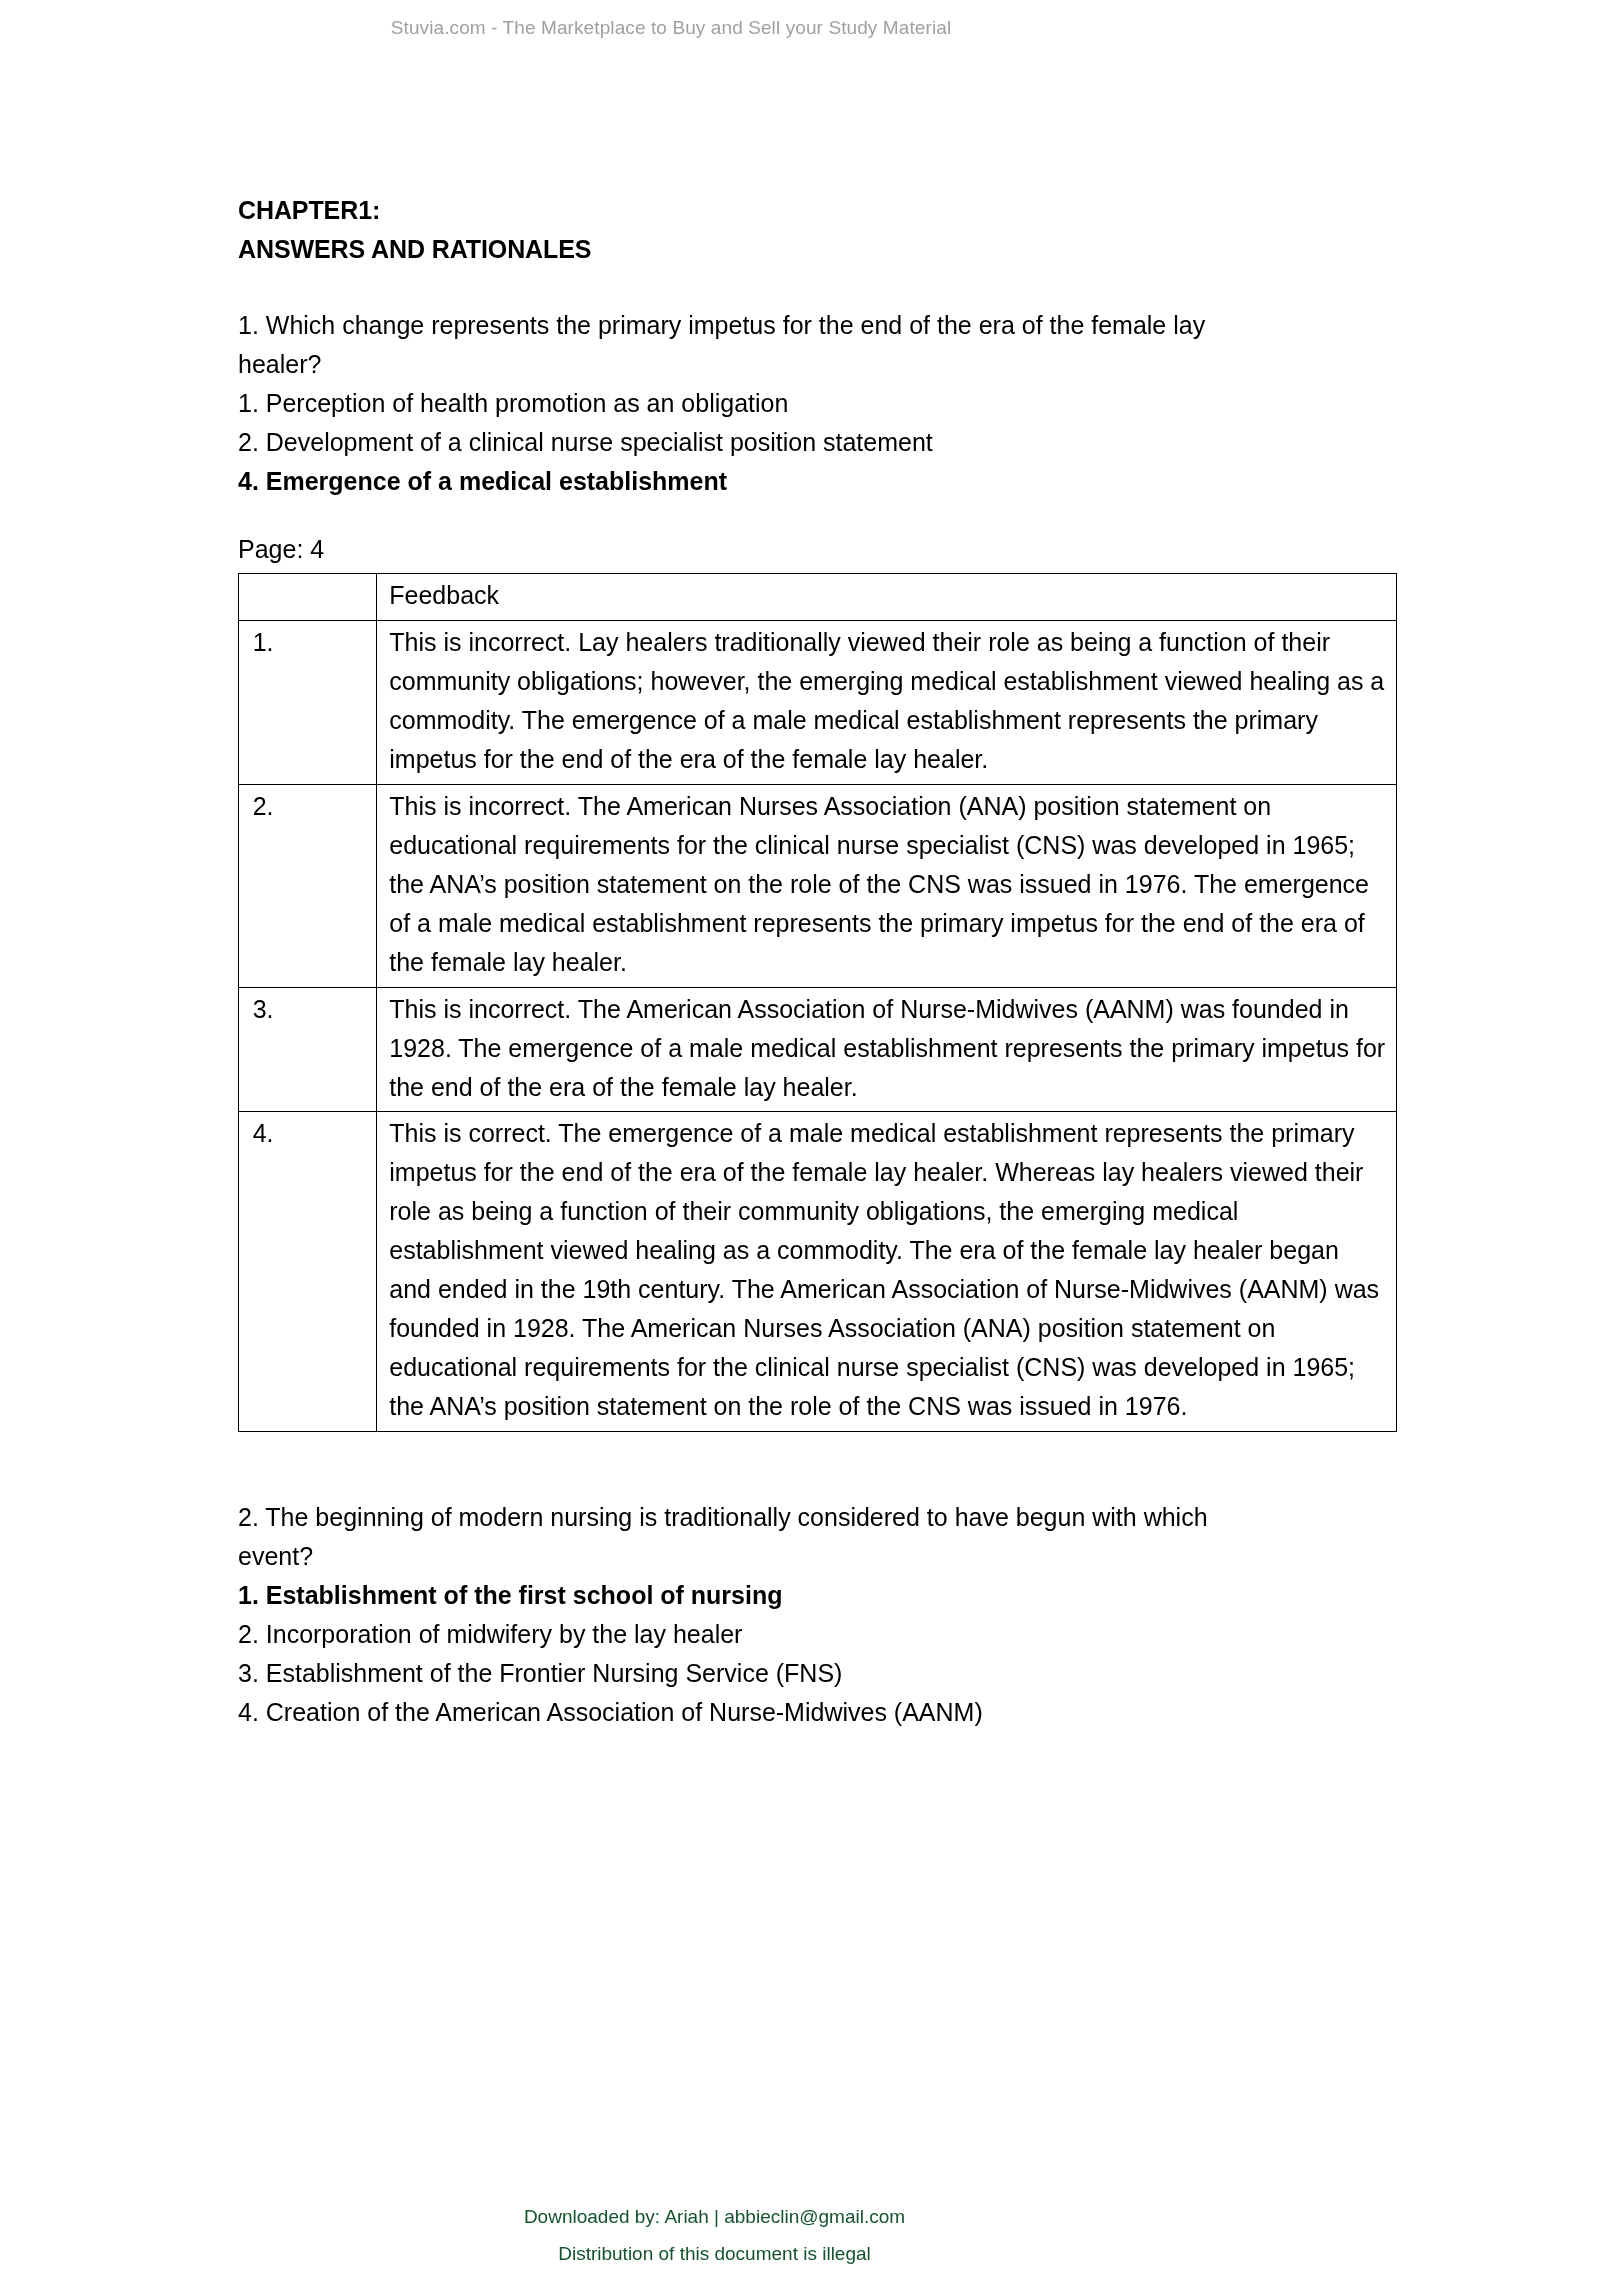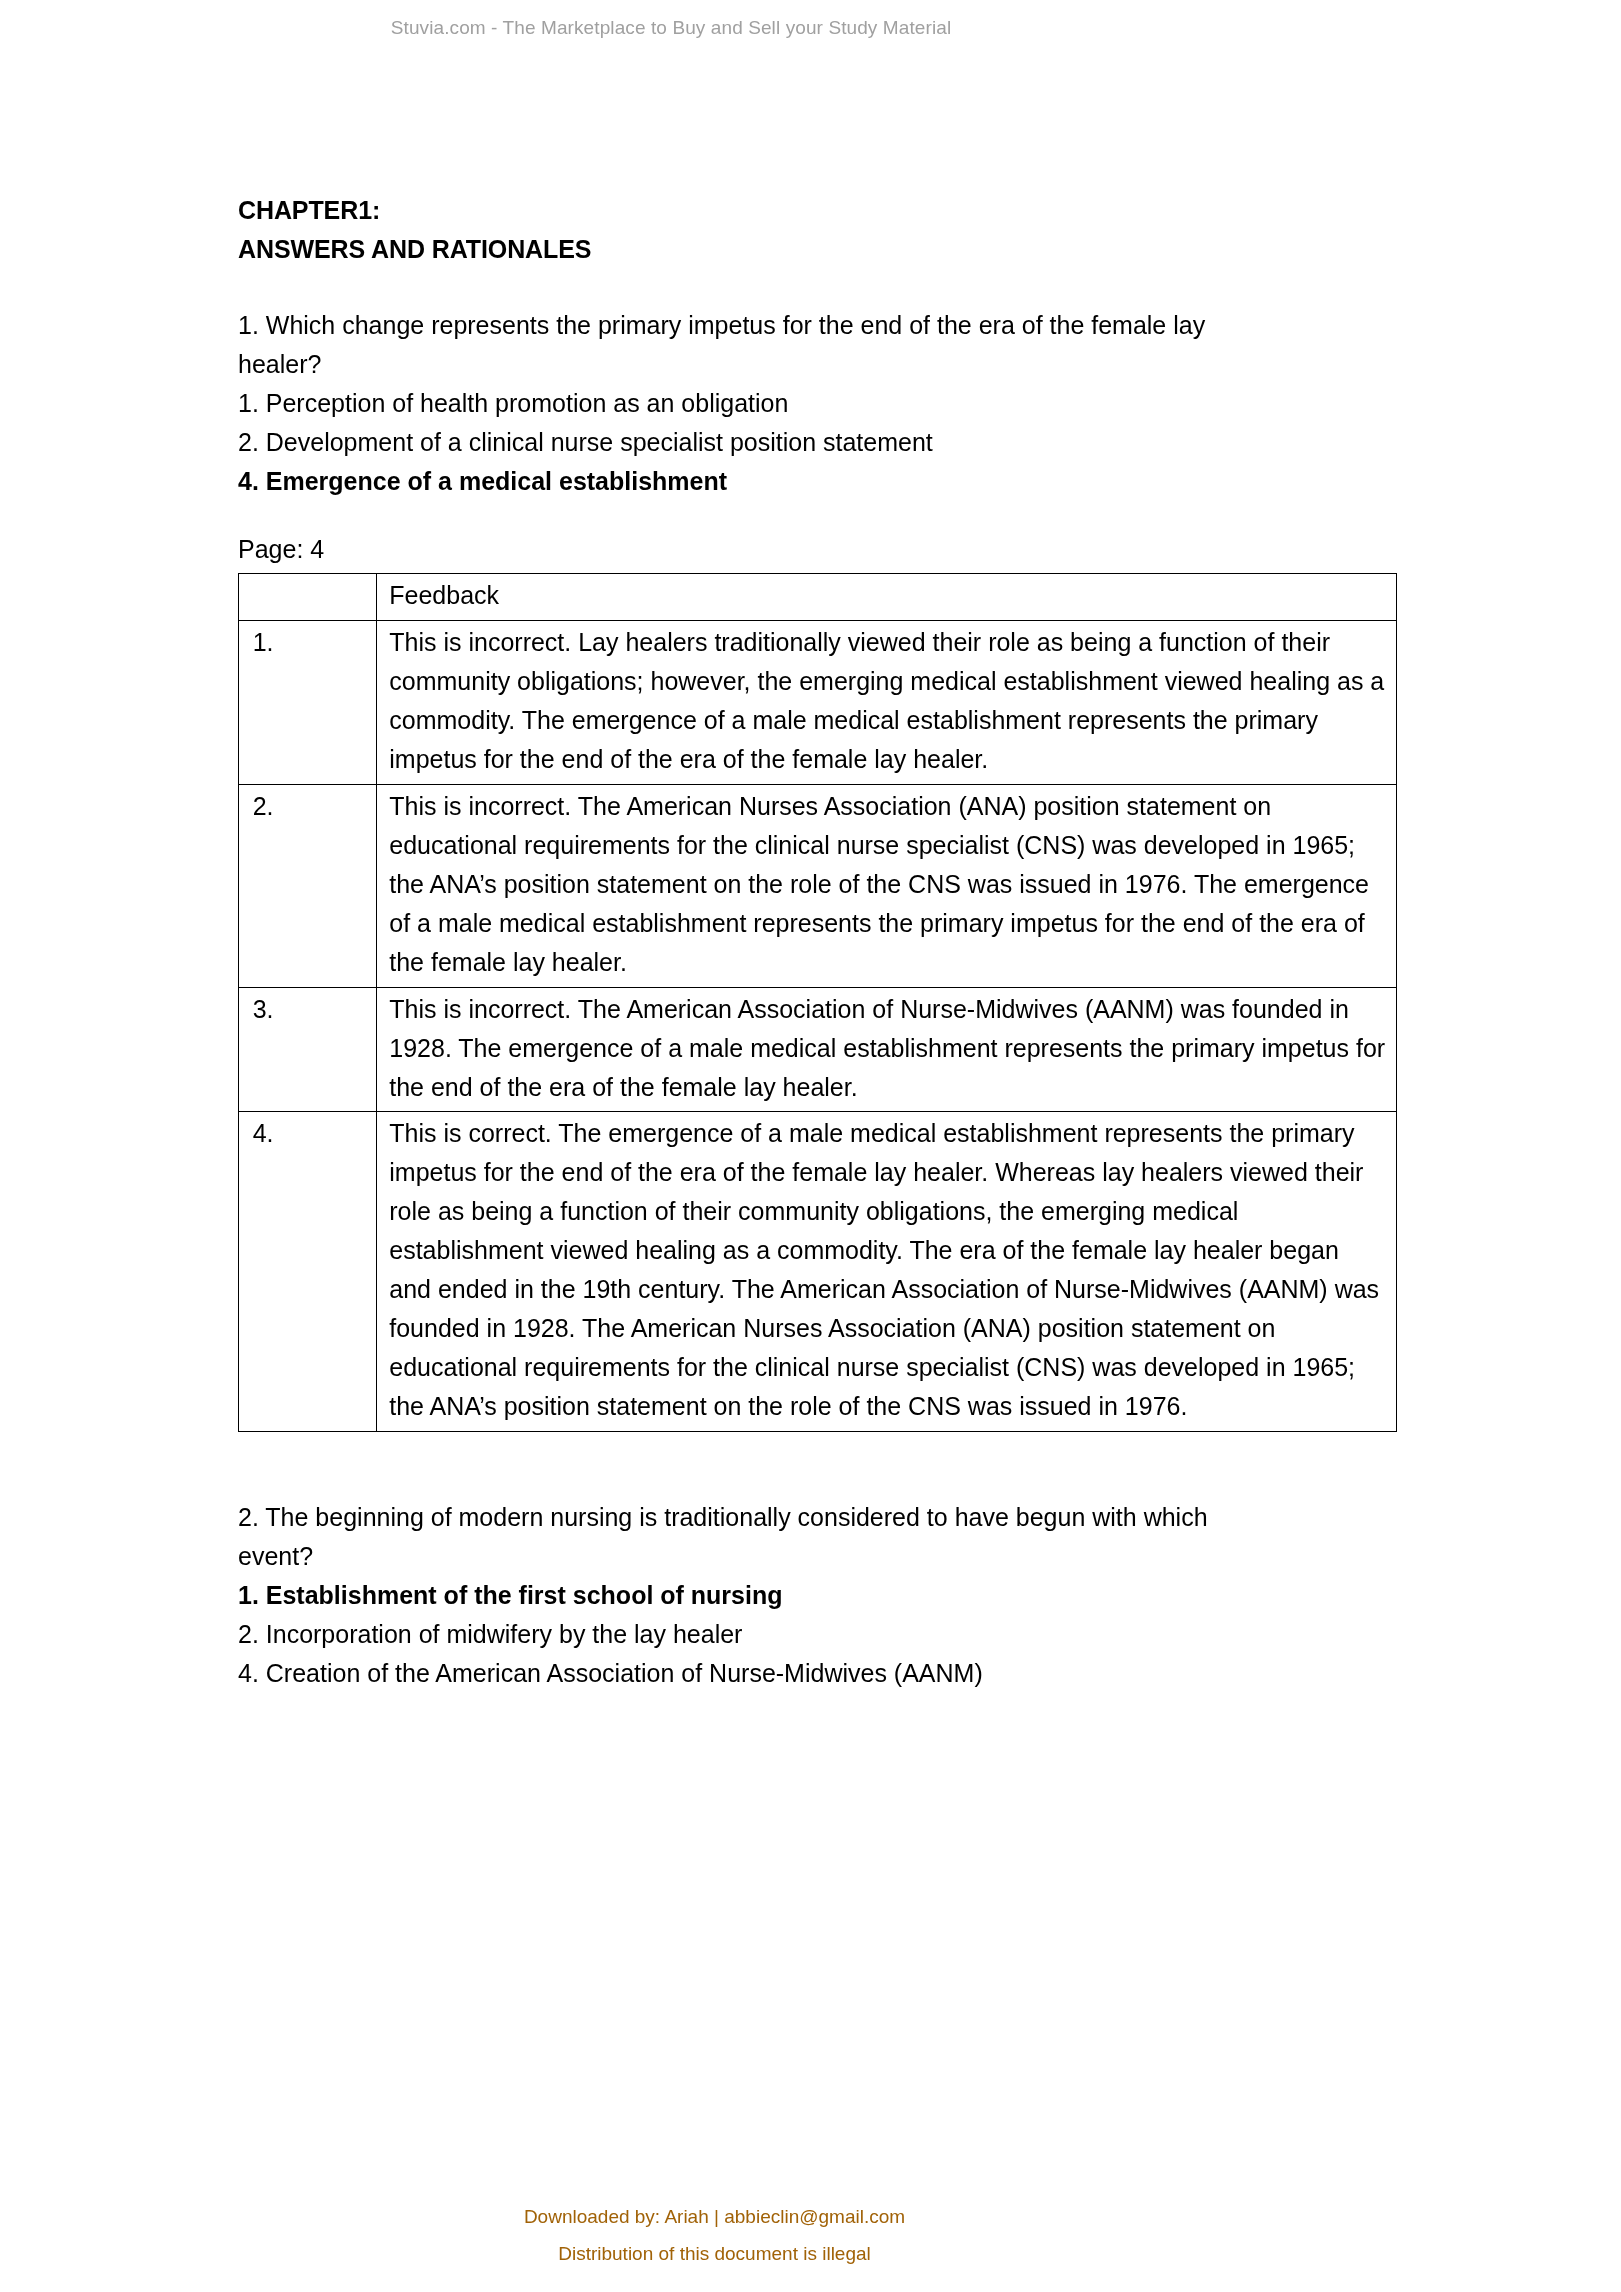--- a/index.html
+++ b/index.html
@@ -98,21 +98,21 @@
     padding-right: 9.8px;
     margin-left: 32px;
   }
 
   
   .footer {
     position: absolute;
     left: 0;
     width: 1429px;
     text-align: center;
-    color: #a16207;
+    color: #14532d;
     font-size: 19px;
     font-family: "Liberation Sans", sans-serif;
   }
   .footer.line1 { top: 2206px; }
   .footer.line2 { top: 2243px; }
 </style>
 </head>
 <body>
 
 <div class="page">
@@ -166,20 +166,21 @@
 
     <div class="spacer-lg"></div>
     <div class="spacer-md"></div>
 
     <div>
       <div class="q-stem">2. The beginning of modern nursing is traditionally considered to have begun with which</div>
       <div class="q-stem">event?</div>
 
       <div class="option correct">1. Establishment of the first school of nursing</div>
       <div class="option">2. Incorporation of midwifery by the lay healer</div>
+      <div class="option">3. Establishment of the Frontier Nursing Service (FNS)</div>
       <div class="option">4. Creation of the American Association of Nurse-Midwives (AANM)</div>
     </div>
 
   </div>
 
   <div class="footer line1">Downloaded by: Ariah | abbieclin@gmail.com</div>
   <div class="footer line2">Distribution of this document is illegal</div>
 
 </div>
 

